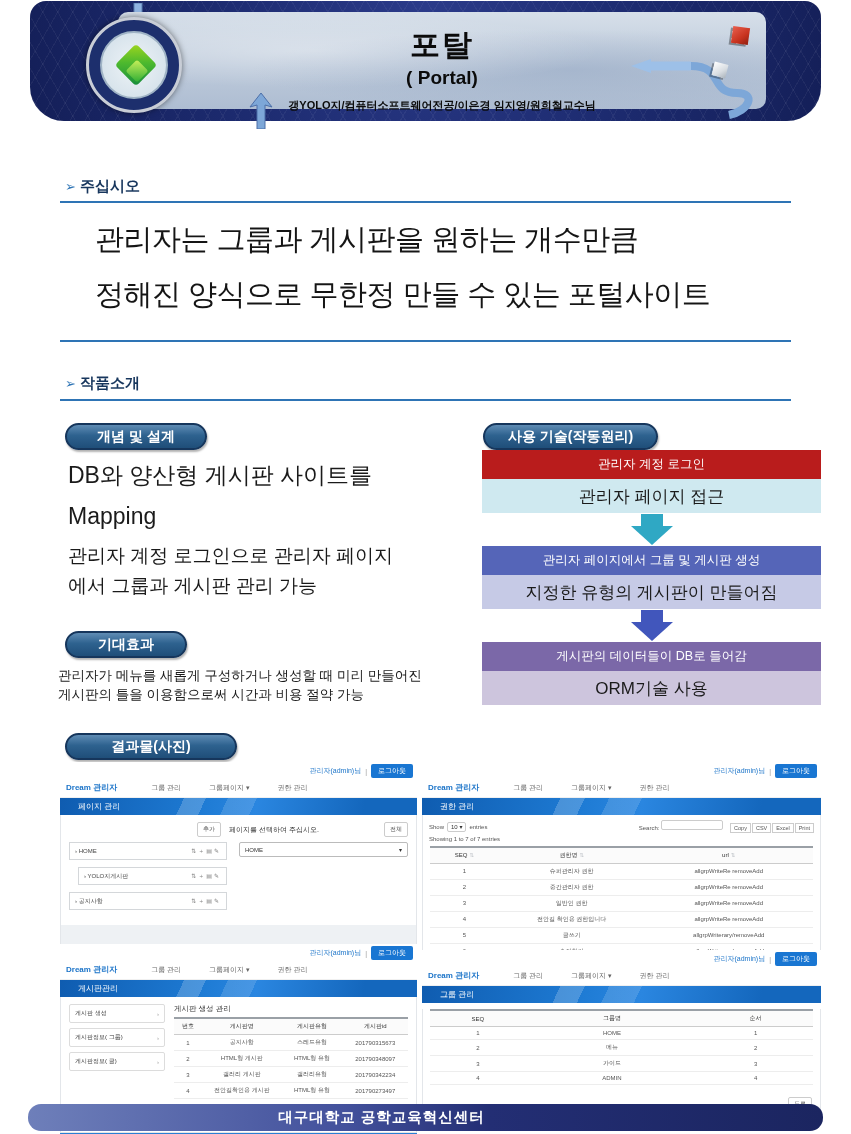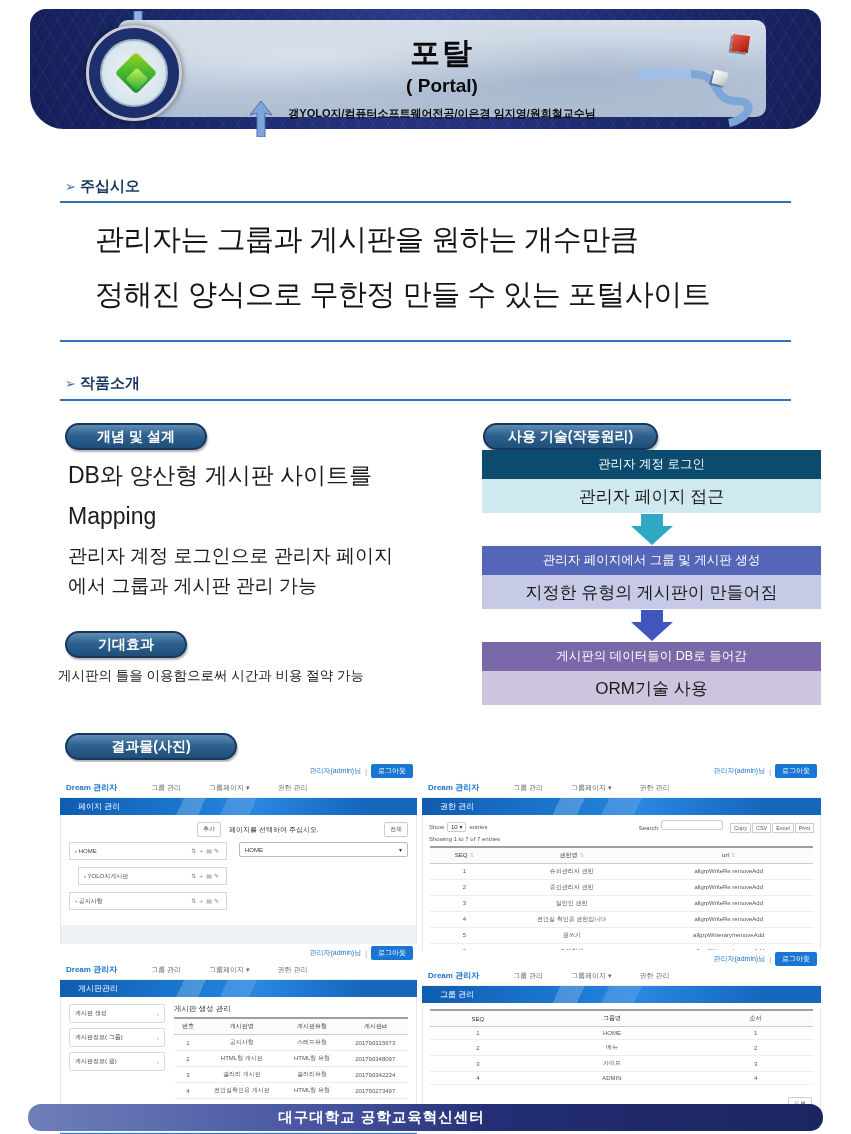--- a/index.html
+++ b/index.html
@@ -3,21 +3,21 @@
 <meta charset="utf-8">
 <style>
   * { margin:0; padding:0; box-sizing:border-box; }
   html,body { width:851px; height:1134px; }
   body {
     position:relative; background:#ffffff; overflow:hidden;
     font-family:"Liberation Sans","DejaVu Sans",sans-serif; color:#111;
   }
   
   .banner {
-    position:absolute; left:30px; top:9px; width:791px; height:120px;
+    position:absolute; left:30px; top:1px; width:791px; height:120px;
     background:
       repeating-linear-gradient(60deg, rgba(255,255,255,.05) 0 1px, transparent 1px 13px),
       repeating-linear-gradient(-60deg, rgba(255,255,255,.05) 0 1px, transparent 1px 13px),
       radial-gradient(circle at 50% 0%, #2b3b8a 0%, #1c2a6e 55%, #141f58 100%);
     border-radius:16px 16px 34px 34px;
   }
   .banner-inner {
     position:absolute; left:88px; top:11px; width:648px; height:97px;
     background:
       radial-gradient(ellipse at 30% 40%, rgba(255,255,255,.35) 0%, transparent 45%),
@@ -80,21 +80,21 @@
   }
   .concept-line1 { position:absolute; left:68px; top:460px; font-size:23px; color:#1a1a1a; }
   .concept-line2 { position:absolute; left:68px; top:503px; font-size:23px; color:#1a1a1a; }
   .concept-line3 { position:absolute; left:68px; top:543px; font-size:19px; color:#1a1a1a; }
   .concept-line4 { position:absolute; left:68px; top:573px; font-size:19px; color:#1a1a1a; }
   .effect-para { position:absolute; left:58px; top:666px; width:420px; font-size:13.5px; color:#1a1a1a; line-height:19px; }
   
   .flow { position:absolute; left:482px; top:450px; width:339px; }
   .flow-dark { height:29px; display:flex; align-items:center; justify-content:center; color:#fff; font-size:12.5px; }
   .flow-light { height:34px; display:flex; align-items:center; justify-content:center; color:#1a1a1a; font-size:17px; }
-  .s1d { background:#0c4a6e; } .s1l { background:#cfe9f0; }
+  .s1d { background:#b91c1c; } .s1l { background:#cfe9f0; }
   .s2d { background:#5565b8; } .s2l { background:#c6cae6; }
   .s3d { background:#7b68a8; } .s3l { background:#cdc5dd; }
   .flow-arrow { height:33px; display:flex; flex-direction:column; align-items:center; justify-content:center; }
   .flow-arrow .stem { width:22px; height:12px; }
   .flow-arrow .head { width:0; height:0; border-left:21px solid transparent; border-right:21px solid transparent; }
   .a1 .stem { background:#2fa8c4; } .a1 .head { border-top:19px solid #2fa8c4; }
   .a2 .stem { background:#4156bc; } .a2 .head { border-top:19px solid #4156bc; }
   
   .screens { position:absolute; left:60px; top:760px; width:761px; height:342px; }
   .panel { position:absolute; background:#fff; }
@@ -206,20 +206,21 @@
 <div class="rule" style="top:399px;"></div>
 
 <div class="badge" style="left:65px; top:423px; width:142px;">개념 및 설계</div>
 <div class="concept-line1">DB와 양산형 게시판 사이트를</div>
 <div class="concept-line2">Mapping</div>
 <div class="concept-line3">관리자 계정 로그인으로 관리자 페이지</div>
 <div class="concept-line4">에서 그룹과 게시판 관리 가능</div>
 
 <div class="badge" style="left:65px; top:631px; width:122px;">기대효과</div>
 <div class="effect-para">
+  <div>관리자가 메뉴를 새롭게 구성하거나 생성할 때 미리 만들어진</div>
   <div>게시판의 틀을 이용함으로써 시간과 비용 절약 가능</div>
 </div>
 
 <div class="badge" style="left:65px; top:733px; width:172px;">결과물(사진)</div>
 
 <div class="badge" style="left:483px; top:423px; width:175px;">사용 기술(작동원리)</div>
 <div class="flow">
   <div class="flow-dark s1d">관리자 계정 로그인</div>
   <div class="flow-light s1l">관리자 페이지 접근</div>
   <div class="flow-arrow a1">

